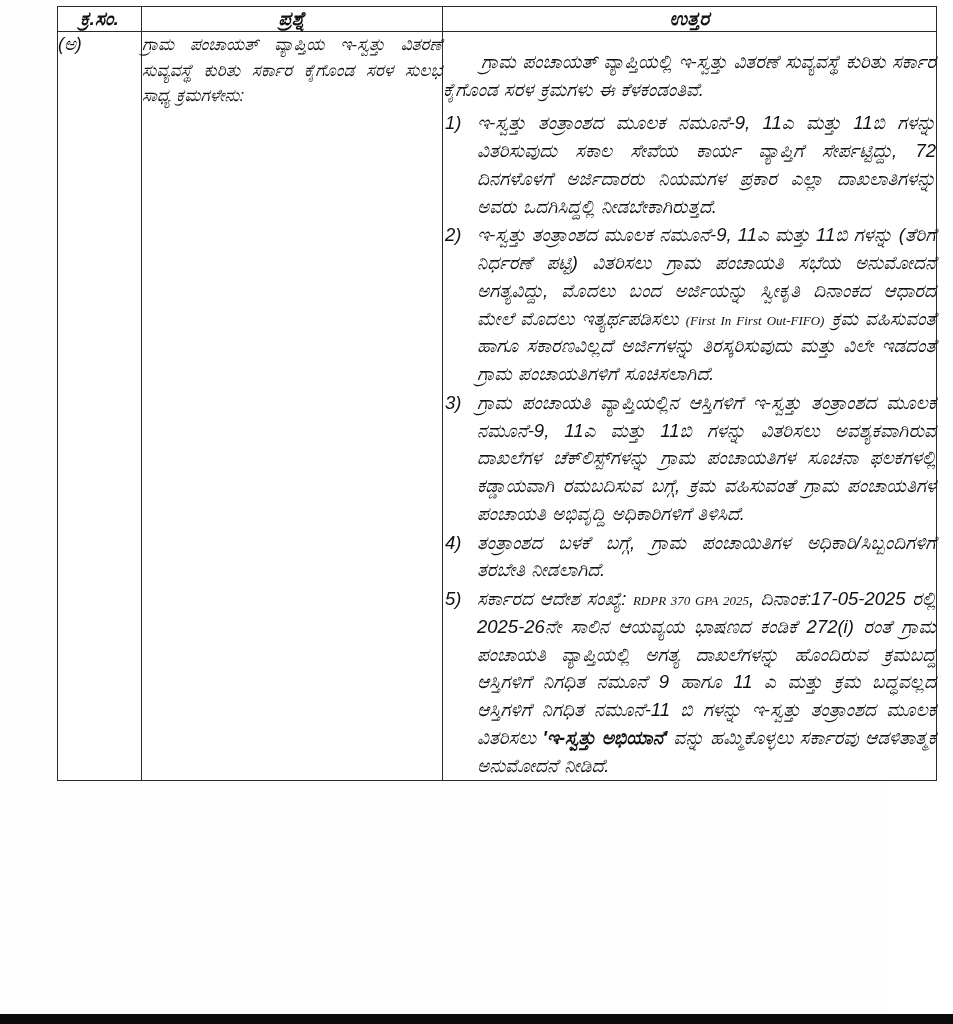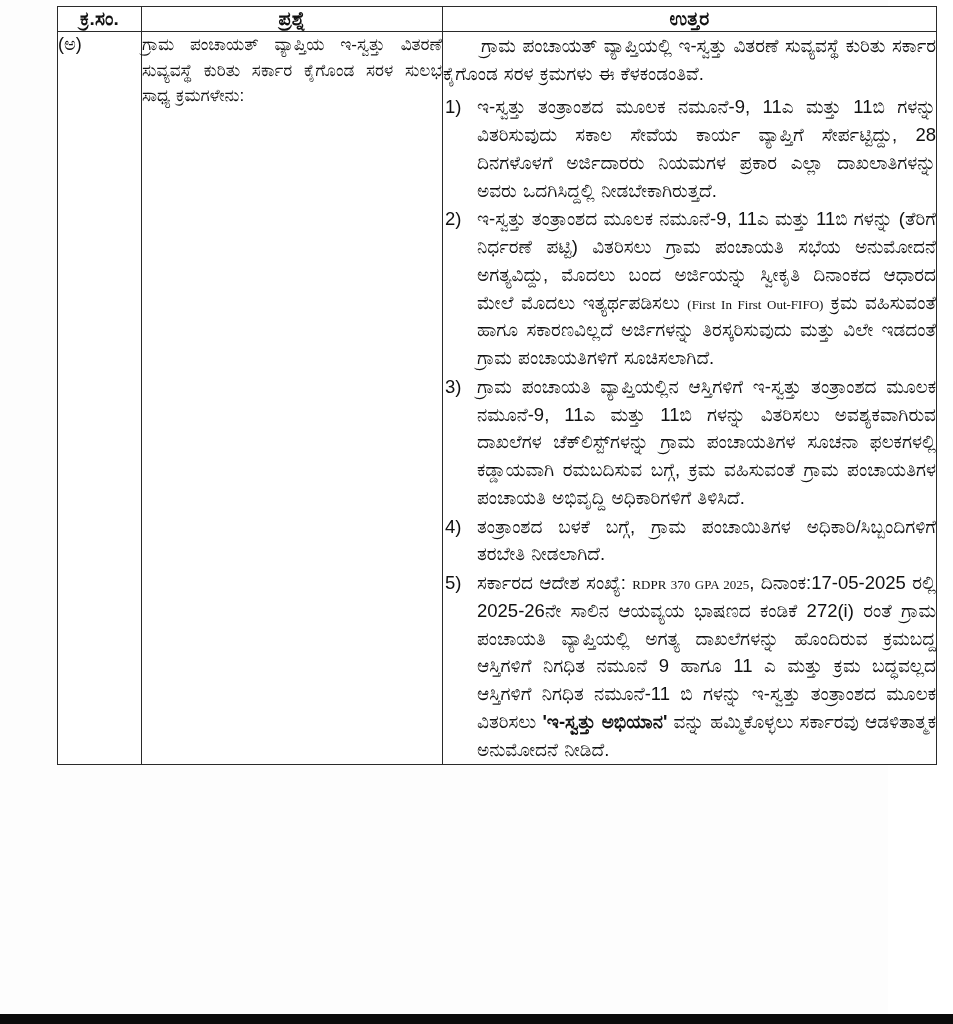--- a/index.html
+++ b/index.html
@@ -17,20 +17,21 @@
     position: relative;
   }
 
   .page {
     position: absolute;
     left: 0;
     top: 0;
     width: 888px;
     height: 1024px;
     background: #fdfdfd;
+    font-style: italic;
   }
 
   .doc-table {
     position: absolute;
     left: 57px;
     top: 6px;
     width: 879px;
     border-collapse: collapse;
     table-layout: fixed;
     background: #ffffff;
@@ -77,21 +78,21 @@
   .cell-a {
     font-size: 18.5px;
     line-height: 1.5;
     padding: 9px 10px 12px 10px;
   }
 
   .intro-para {
     text-align: justify;
     text-align-last: left;
     text-indent: 38px;
-    margin: 0 0 6px 0;
+    margin: 16px 0 6px 0;
     word-spacing: 1px;
   }
 
   ol.answer-list {
     list-style: none;
     margin: 0;
     padding: 0;
   }
 
   ol.answer-list > li {
@@ -155,21 +156,21 @@
 
         <td class="cell-q">ಗ್ರಾಮ ಪಂಚಾಯತ್ ವ್ಯಾಪ್ತಿಯ ಇ-ಸ್ವತ್ತು ವಿತರಣೆ ಸುವ್ಯವಸ್ಥೆ ಕುರಿತು ಸರ್ಕಾರ ಕೈಗೊಂಡ ಸರಳ ಸುಲಭ ಸಾಧ್ಯ ಕ್ರಮಗಳೇನು:</td>
 
         <td class="cell-a">
 
           <p class="intro-para">ಗ್ರಾಮ ಪಂಚಾಯತ್ ವ್ಯಾಪ್ತಿಯಲ್ಲಿ ಇ-ಸ್ವತ್ತು ವಿತರಣೆ ಸುವ್ಯವಸ್ಥೆ ಕುರಿತು ಸರ್ಕಾರ ಕೈಗೊಂಡ ಸರಳ ಕ್ರಮಗಳು ಈ ಕೆಳಕಂಡಂತಿವೆ.</p>
 
           <ol class="answer-list">
 
             <li>
-              <span class="marker">1)</span><span>ಇ-ಸ್ವತ್ತು ತಂತ್ರಾಂಶದ ಮೂಲಕ ನಮೂನೆ-9, 11ಎ ಮತ್ತು 11ಬಿ ಗಳನ್ನು ವಿತರಿಸುವುದು ಸಕಾಲ ಸೇವೆಯ ಕಾರ್ಯ ವ್ಯಾಪ್ತಿಗೆ ಸೇರ್ಪಟ್ಟಿದ್ದು, 28 ದಿನಗಳೊಳಗೆ ಅರ್ಜಿದಾರರು ನಿಯಮಗಳ ಪ್ರಕಾರ ಎಲ್ಲಾ ದಾಖಲಾತಿಗಳನ್ನು ಅವರು ಒದಗಿಸಿದ್ದಲ್ಲಿ ನೀಡಬೇಕಾಗಿರುತ್ತದೆ.</span>
+              <span class="marker">1)</span><span>ಇ-ಸ್ವತ್ತು ತಂತ್ರಾಂಶದ ಮೂಲಕ ನಮೂನೆ-9, 11ಎ ಮತ್ತು 11ಬಿ ಗಳನ್ನು ವಿತರಿಸುವುದು ಸಕಾಲ ಸೇವೆಯ ಕಾರ್ಯ ವ್ಯಾಪ್ತಿಗೆ ಸೇರ್ಪಟ್ಟಿದ್ದು, 72 ದಿನಗಳೊಳಗೆ ಅರ್ಜಿದಾರರು ನಿಯಮಗಳ ಪ್ರಕಾರ ಎಲ್ಲಾ ದಾಖಲಾತಿಗಳನ್ನು ಅವರು ಒದಗಿಸಿದ್ದಲ್ಲಿ ನೀಡಬೇಕಾಗಿರುತ್ತದೆ.</span>
             </li>
 
             <li>
               <span class="marker">2)</span><span>ಇ-ಸ್ವತ್ತು ತಂತ್ರಾಂಶದ ಮೂಲಕ ನಮೂನೆ-9, 11ಎ ಮತ್ತು 11ಬಿ ಗಳನ್ನು (ತೆರಿಗೆ ನಿರ್ಧರಣೆ ಪಟ್ಟಿ) ವಿತರಿಸಲು ಗ್ರಾಮ ಪಂಚಾಯತಿ ಸಭೆಯ ಅನುಮೋದನೆ ಅಗತ್ಯವಿದ್ದು, ಮೊದಲು ಬಂದ ಅರ್ಜಿಯನ್ನು ಸ್ವೀಕೃತಿ ದಿನಾಂಕದ ಆಧಾರದ ಮೇಲೆ ಮೊದಲು ಇತ್ಯರ್ಥಪಡಿಸಲು </span><span class="latin">(First In First Out-FIFO)</span><span> ಕ್ರಮ ವಹಿಸುವಂತೆ ಹಾಗೂ ಸಕಾರಣವಿಲ್ಲದೆ ಅರ್ಜಿಗಳನ್ನು ತಿರಸ್ಕರಿಸುವುದು ಮತ್ತು ವಿಲೇ ಇಡದಂತೆ ಗ್ರಾಮ ಪಂಚಾಯತಿಗಳಿಗೆ ಸೂಚಿಸಲಾಗಿದೆ.</span>
             </li>
 
             <li>
               <span class="marker">3)</span><span>ಗ್ರಾಮ ಪಂಚಾಯತಿ ವ್ಯಾಪ್ತಿಯಲ್ಲಿನ ಆಸ್ತಿಗಳಿಗೆ ಇ-ಸ್ವತ್ತು ತಂತ್ರಾಂಶದ ಮೂಲಕ ನಮೂನೆ-9, 11ಎ ಮತ್ತು 11ಬಿ ಗಳನ್ನು ವಿತರಿಸಲು ಅವಶ್ಯಕವಾಗಿರುವ ದಾಖಲೆಗಳ ಚೆಕ್‌ಲಿಸ್ಟ್‌ಗಳನ್ನು ಗ್ರಾಮ ಪಂಚಾಯತಿಗಳ ಸೂಚನಾ ಫಲಕಗಳಲ್ಲಿ ಕಡ್ಡಾಯವಾಗಿ ರಮಬದಿಸುವ ಬಗ್ಗೆ, ಕ್ರಮ ವಹಿಸುವಂತೆ ಗ್ರಾಮ ಪಂಚಾಯತಿಗಳ ಪಂಚಾಯತಿ ಅಭಿವೃದ್ದಿ ಅಧಿಕಾರಿಗಳಿಗೆ ತಿಳಿಸಿದೆ.</span>
             </li>
 

